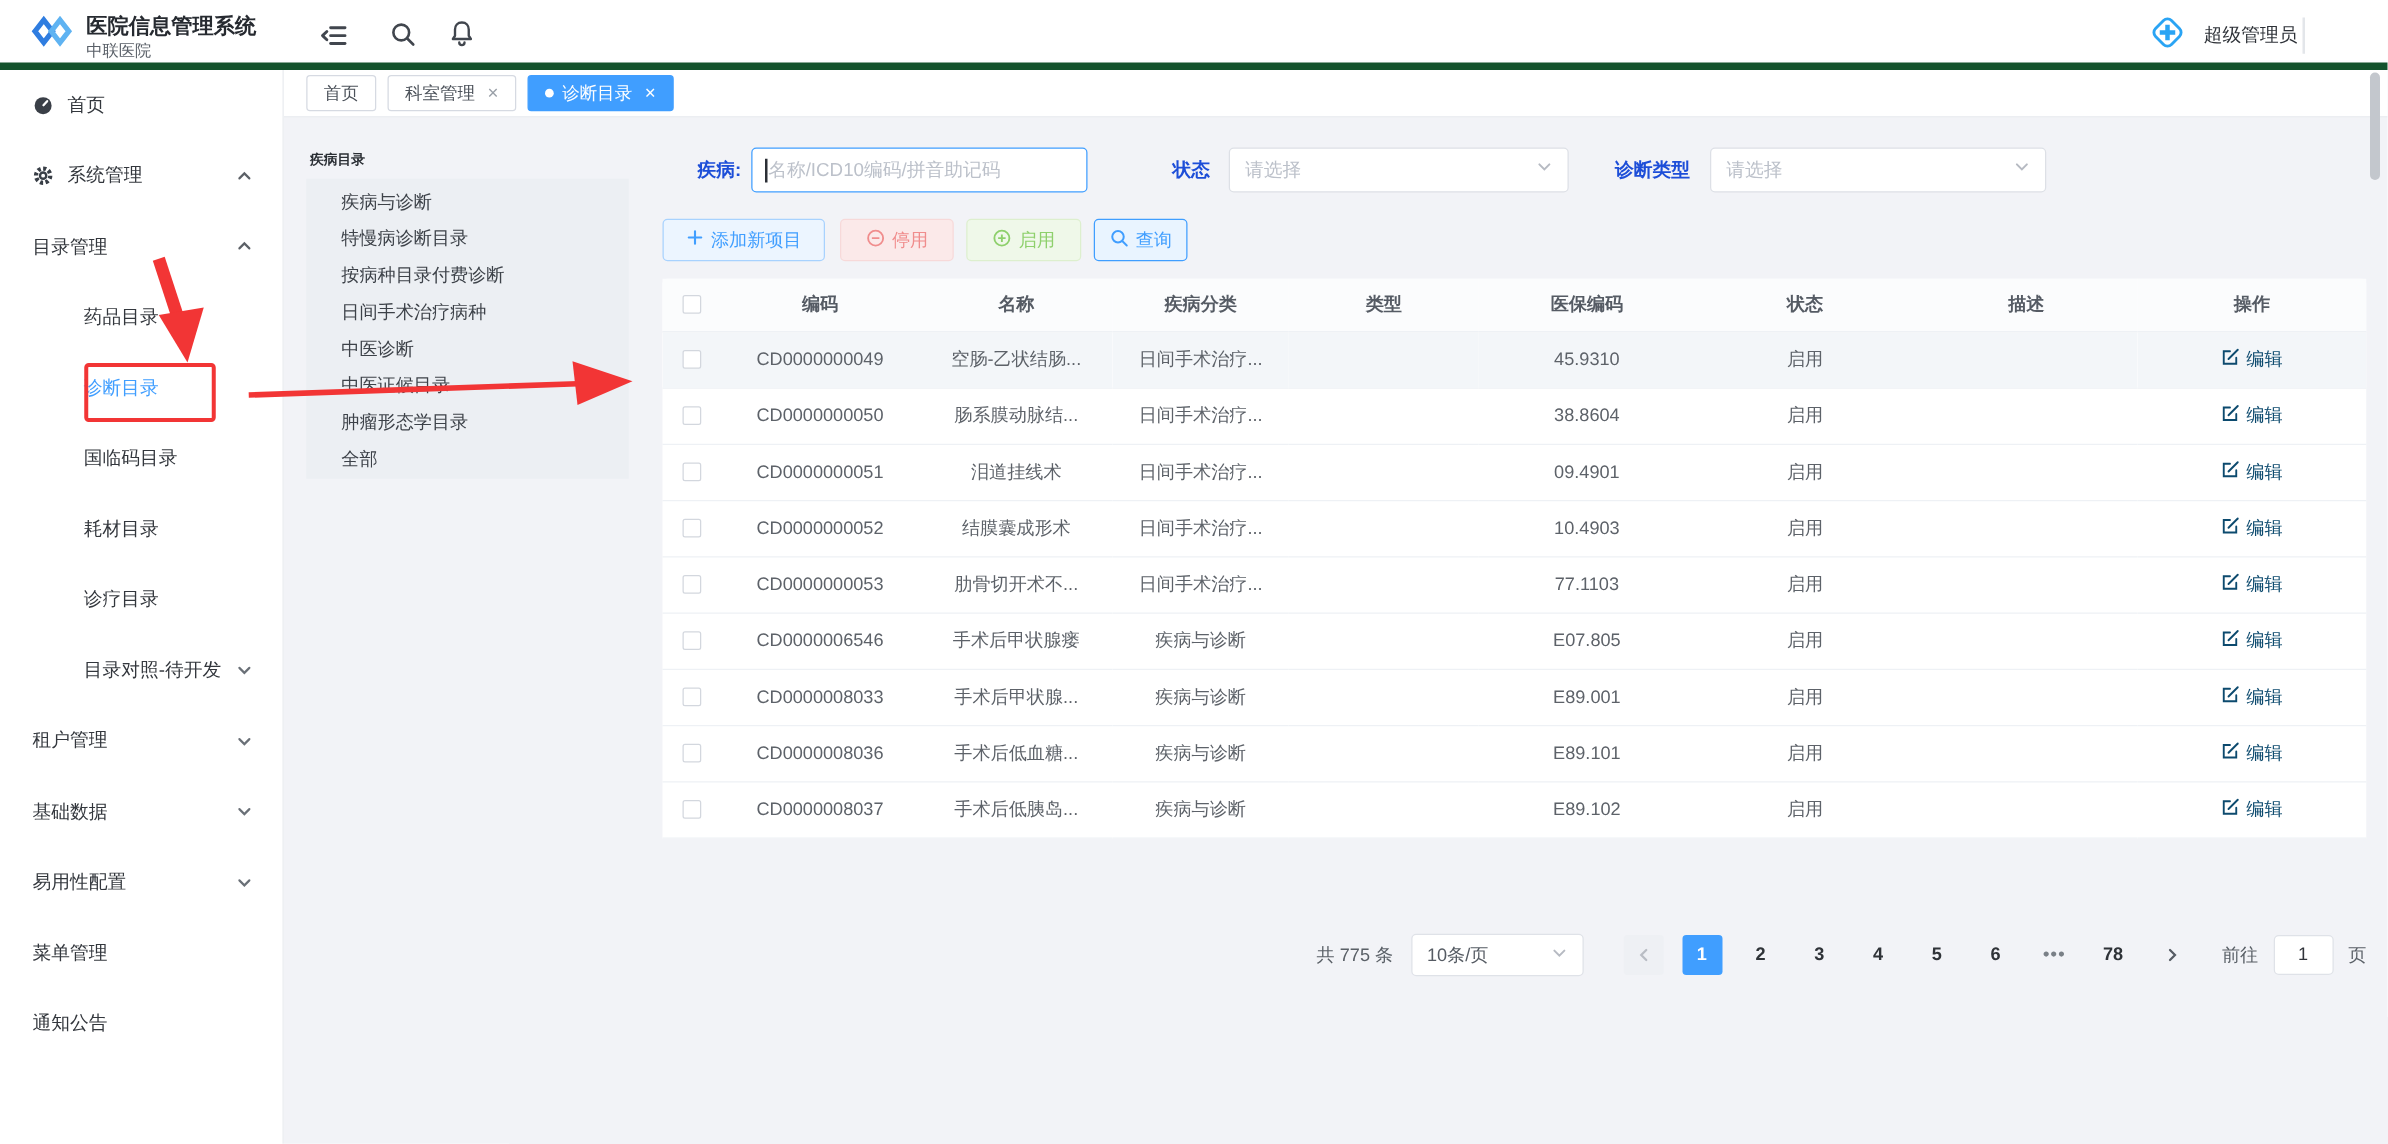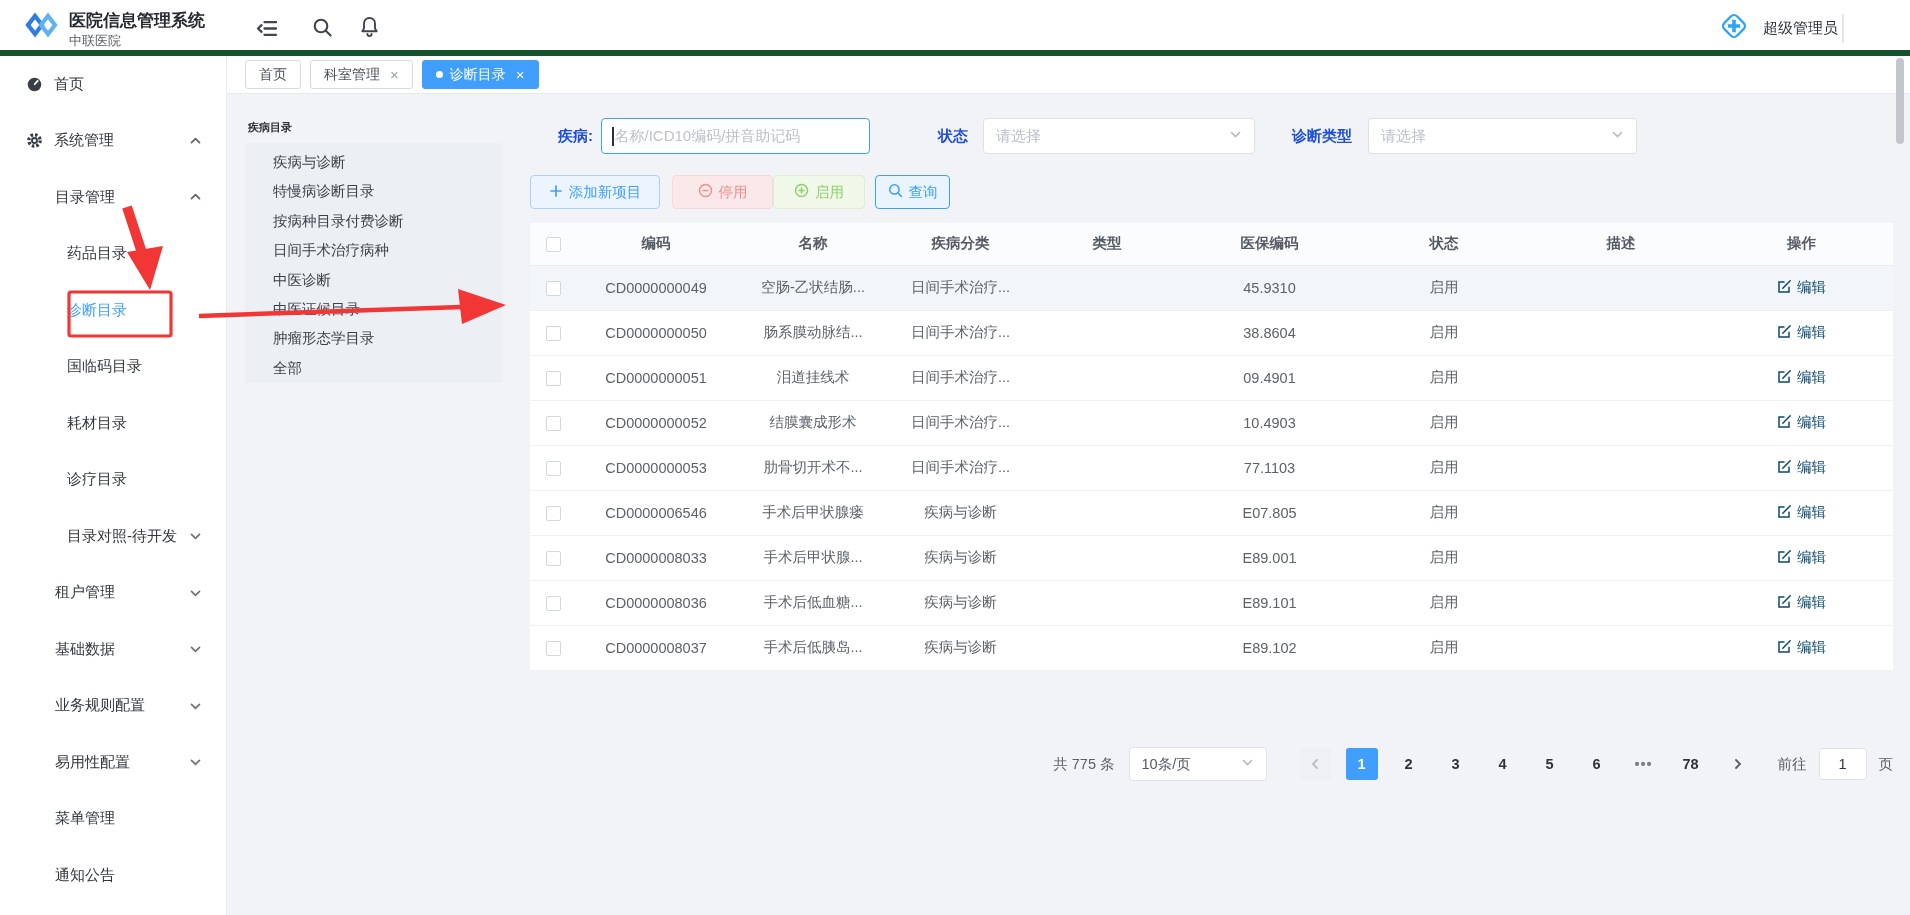--- a/index.html
+++ b/index.html
@@ -22,21 +22,21 @@
   .user-box { position:absolute; right:72px; top:0; height:56px; display:flex; align-items:center; gap:12px; cursor:pointer; }
   .user-name { font-size:15px; color:#2e3238; }
   .user-divider { position:absolute; right:66px; top:14px; width:2px; height:29px; background:#e3e6ea; }
   .v-scrollbar { position:absolute; right:6px; top:58px; width:8px; height:86px; background:#c3c7cd; border-radius:4px; z-index:6; }
 
   
   .sidebar { position:absolute; left:0; top:56px; width:227px; height:859px; background:#fff;
     border-right:1px solid #e9ecf0; z-index:4; }
   .side-item { position:relative; height:56.5px; display:flex; align-items:center; font-size:15px; color:#33373d; cursor:pointer; }
   .side-item.lvl1 { padding-left:25px; gap:11px; }
-  .side-item.lvl2 { padding-left:55px; }
+  .side-item.lvl2 { padding-left:26px; }
   .side-item.lvl3 { padding-left:67px; }
   .side-item.active { color:#409eff; }
   .s-icon { display:inline-flex; width:18px; justify-content:center; }
   .s-chev { position:absolute; right:24px; top:50%; transform:translateY(-50%); display:inline-flex; }
 
   
   .content { position:absolute; left:227px; top:56px; width:1683px; height:859px; background:#f2f3f7; }
   .tabstrip { position:absolute; left:0; top:0; width:100%; height:38px; background:#fff;
     border-bottom:1px solid #e6e9ee; display:flex; align-items:center; padding-left:18px; gap:9px; }
   .tab { height:29px; display:inline-flex; align-items:center; gap:7px; padding:0 13px;
@@ -59,21 +59,21 @@
   .caret { width:1.5px; height:19px; background:#2b2f36; margin-right:1px; }
   .placeholder { font-size:15px; color:#bcc1ca; }
   .select { position:absolute; top:62px; height:36px; background:#fff; border:1px solid #dde0e6; border-radius:4px;
     display:flex; align-items:center; justify-content:space-between; padding:0 12px; cursor:pointer; }
   #sel-status { left:756px; width:272px; }
   #sel-type   { left:1141px; width:269px; }
 
   .btn { position:absolute; top:119px; height:34px; border-radius:4px; display:flex; align-items:center;
     justify-content:center; gap:6px; font-size:14.5px; cursor:pointer; }
   #btn-add     { left:303px; width:130px; background:#ecf5ff; border:1px solid #a8d2fe; color:#409eff; }
-  #btn-disable { left:445px; width:101px;  background:#fbe9e9; border:1px solid #f7d9d9; color:#f08d8d; }
+  #btn-disable { left:445px; width:91px;  background:#fbe9e9; border:1px solid #f7d9d9; color:#f08d8d; }
   #btn-enable  { left:546px; width:92px;  background:#eff8e9; border:1px solid #ddefce; color:#8ed06c; }
   #btn-query   { left:648px; width:75px;  background:#e9f4ff; border:1px solid #409eff; color:#409eff; }
 
   .table-wrap { position:absolute; left:303px; top:167px; width:1363px; background:#fff; border-radius:4px 4px 0 0; }
   table { width:100%; border-collapse:collapse; table-layout:fixed; }
   thead th { height:42px; font-size:14.5px; font-weight:700; color:#555b64; background:#fbfcfd;
     border-bottom:1px solid #e9edf2; text-align:center; }
   tbody td { height:45px; font-size:14.5px; color:#5d6269; text-align:center; border-bottom:1px solid #eef1f5;
     white-space:nowrap; overflow:hidden; }
   tbody tr.hl { background:#f3f6f9; }
@@ -208,28 +208,20 @@
       <div class="side-item lvl2">
         <span class="s-label">租户管理</span>
         <span class="s-chev">
           <svg width="13" height="13" viewBox="0 0 13 13" fill="none" stroke="#6a7077" stroke-width="1.7" stroke-linecap="round">
             <path d="M2.5 4.8 L6.5 8.8 L10.5 4.8"></path>
           </svg>
         </span>
       </div>
       <div class="side-item lvl2">
         <span class="s-label">基础数据</span>
-        <span class="s-chev">
-          <svg width="13" height="13" viewBox="0 0 13 13" fill="none" stroke="#6a7077" stroke-width="1.7" stroke-linecap="round">
-            <path d="M2.5 4.8 L6.5 8.8 L10.5 4.8"></path>
-          </svg>
-        </span>
-      </div>
-      <div class="side-item lvl2">
-        <span class="s-label">业务规则配置</span>
         <span class="s-chev">
           <svg width="13" height="13" viewBox="0 0 13 13" fill="none" stroke="#6a7077" stroke-width="1.7" stroke-linecap="round">
             <path d="M2.5 4.8 L6.5 8.8 L10.5 4.8"></path>
           </svg>
         </span>
       </div>
       <div class="side-item lvl2">
         <span class="s-label">易用性配置</span>
         <span class="s-chev">
           <svg width="13" height="13" viewBox="0 0 13 13" fill="none" stroke="#6a7077" stroke-width="1.7" stroke-linecap="round">

